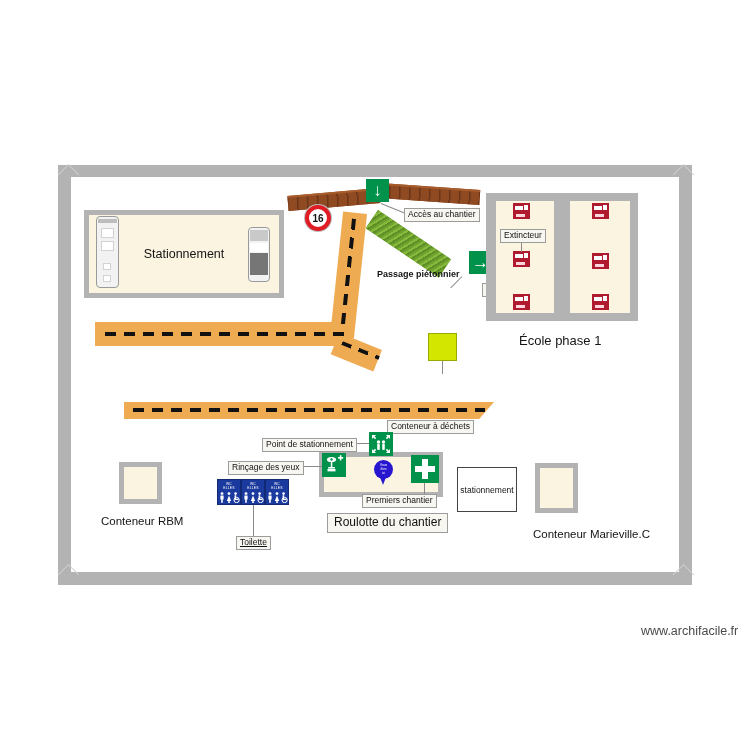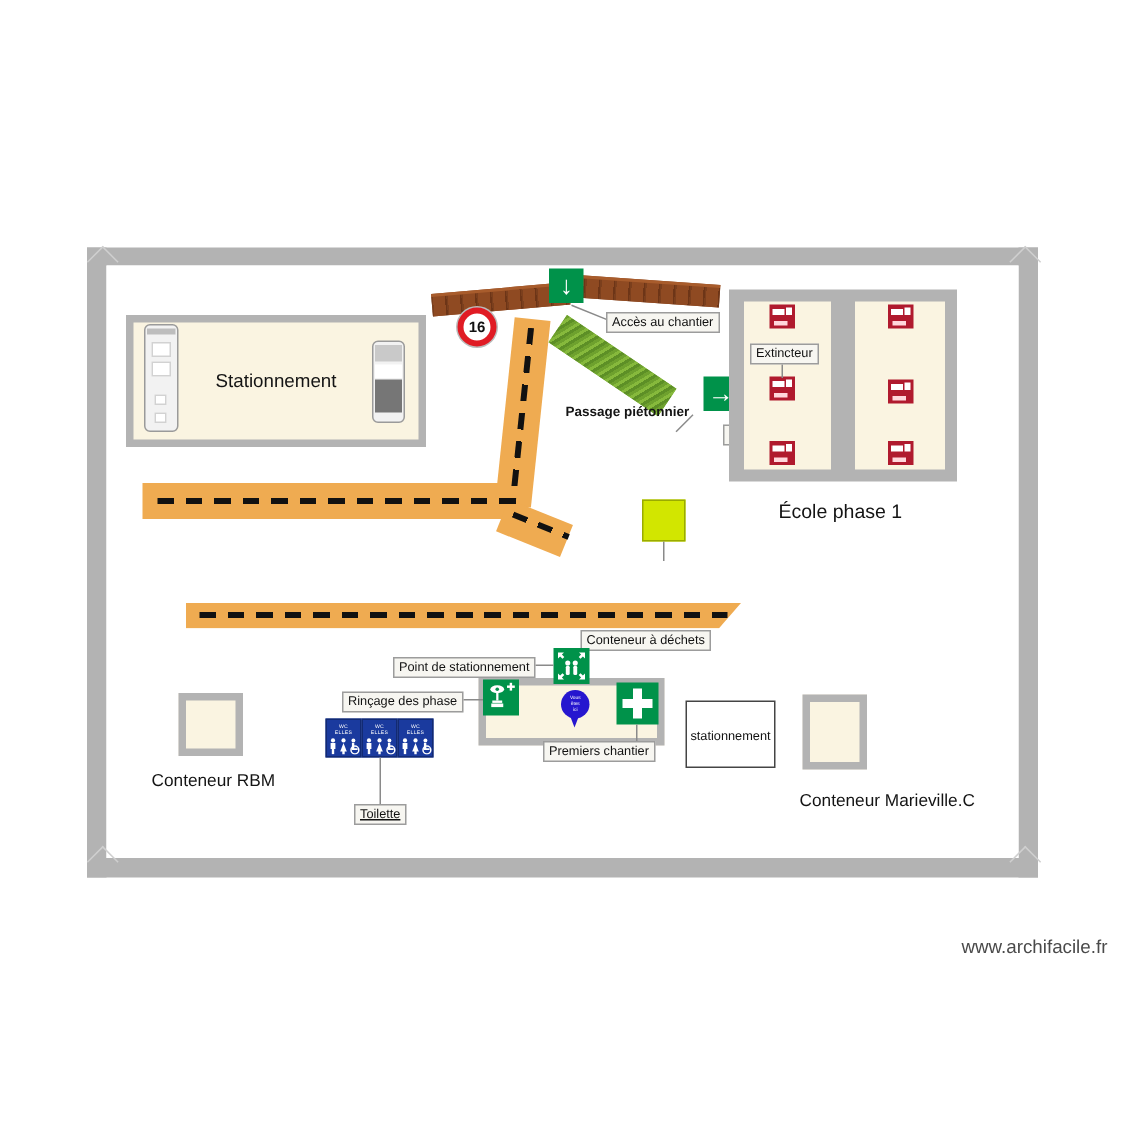--- a/index.html
+++ b/index.html
@@ -571,40 +571,41 @@
         <circle cx="8.5" cy="5.5" r="1.2" fill="#00924a"></circle>
         <rect x="7.8" y="8" width="1.5" height="5"></rect>
         <rect x="5.2" y="13" width="6.6" height="1.6"></rect>
         <rect x="4.5" y="15" width="8" height="2.4"></rect>
         <rect x="15" y="3" width="5.2" height="1.6"></rect>
         <rect x="16.8" y="1.2" width="1.6" height="5.2"></rect>
       </g>
     </svg>
   </div>
   <div class="leader" style="left:295px;top:466px;width:27px;"></div>
-  <div class="callout" style="left:228px;top:461px;">Rinçage des phase</div>
+  <div class="callout" style="left:228px;top:461px;">Rinçage des yeux</div>
 
   <div class="green-sign" id="sign-premiers-secours">
     <svg width="26" height="26" viewBox="0 0 26 26">
       <path d="M10 3 h6 v7 h7 v6 h-7 v7 h-6 v-7 h-7 v-6 h7 z" fill="#ffffff"></path>
     </svg>
   </div>
   <div class="leader-v" style="left:424px;top:483px;height:12px;"></div>
   <div class="callout" style="left:362px;top:494px;">Premiers chantier</div>
 
   <div id="pin-marker">
     <div class="pin-tip"></div>
     <div class="pin-head"></div>
     <div class="pin-text">
       <div>Vous</div>
       <div>êtes</div>
       <div>ici</div>
     </div>
   </div>
 
+  <div class="callout big" id="roulotte-chantier-title">Roulotte du chantier</div>
 
   <div class="wc-sign" style="left:217px;">
     <div class="wc-text">
       <span>WC</span><br>
       <span>ELLES</span>
     </div>
     <div class="wc-figs">
       <svg width="6" height="11" viewBox="0 0 6 11">
           <g fill="#fff">
             <circle cx="3" cy="1.6" r="1.4"></circle>

